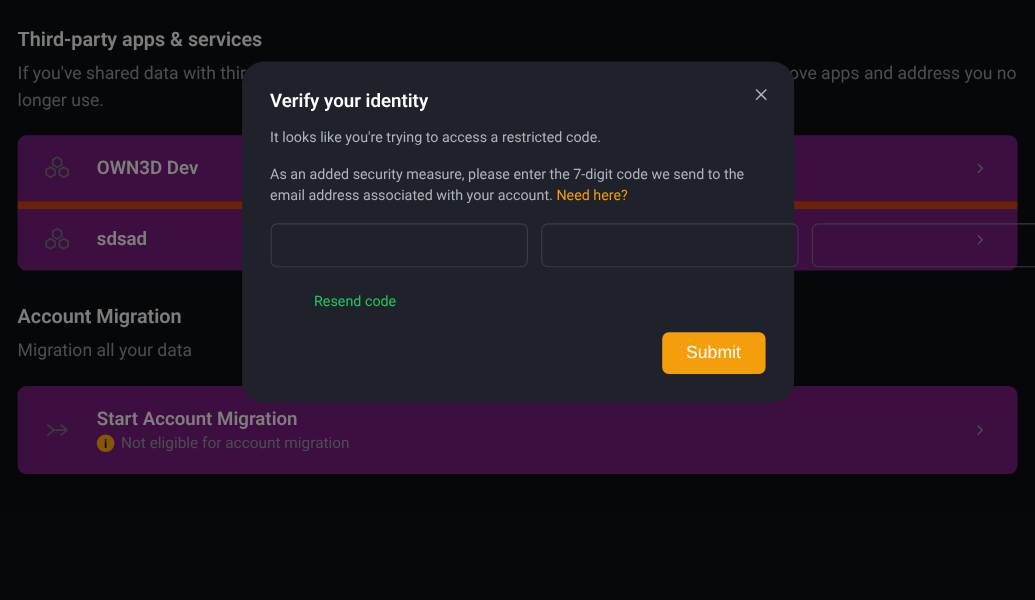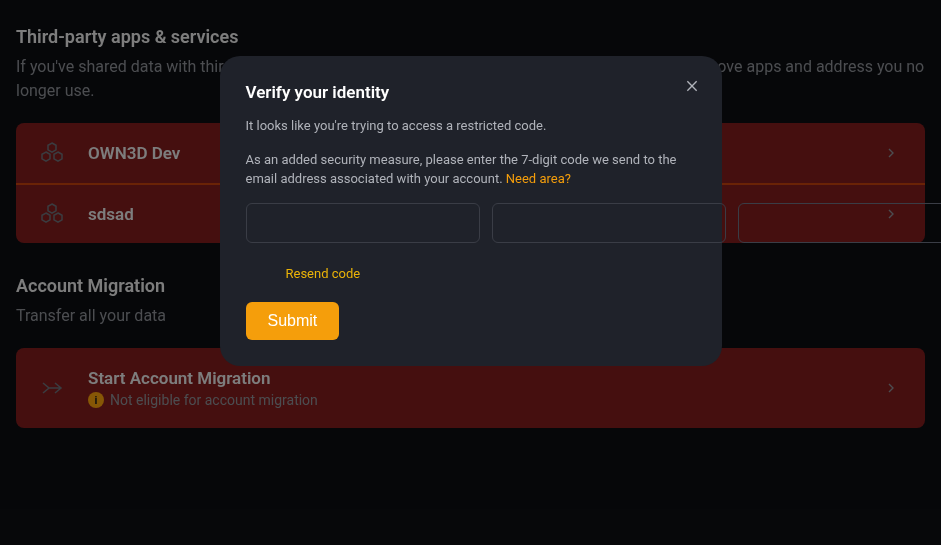--- a/index.html
+++ b/index.html
@@ -22,33 +22,33 @@
       margin-bottom: 8px;
       margin-top: 10px;
     }
     .section-desc {
       font-size: 16px;
       color: #8a8d93;
       line-height: 1.5;
       margin-bottom: 20px;
     }
     .card-list {
-      background: #7f1d1d;
+      background: #701a75;
       border-radius: 8px;
       overflow: hidden;
     }
     .card-item {
       display: flex;
       align-items: center;
       padding: 16px 24px;
       min-height: 60px;
       cursor: pointer;
     }
     .card-item + .card-item {
-      border-top: 2px solid #c2410c;
+      border-top: 7px solid #c2410c;
     }
     .card-icon {
       width: 24px;
       height: 24px;
       margin-right: 24px;
       flex-shrink: 0;
       display: flex;
       align-items: center;
       justify-content: center;
     }
@@ -167,28 +167,29 @@
       height: 40px;
       background: transparent;
       border: 1px solid #3a3d46;
       border-radius: 6px;
       text-align: center;
       font-size: 18px;
       color: #fff;
       outline: none;
     }
     .resend {
-      color: #eab308;
+      color: #22c55e;
       font-size: 13px;
       cursor: pointer;
       text-decoration: none;
       padding-left: 40px;
     }
     .modal-footer {
       display: flex;
+      justify-content: flex-end;
       margin-top: 20px;
     }
     .submit-btn {
       background: #f59e0b;
       color: #ffffff;
       border: none;
       border-radius: 6px;
       padding: 10px 22px;
       font-size: 16px;
       font-weight: 500;
@@ -232,21 +233,21 @@
           <svg viewBox="0 0 24 24">
               <polyline points="9 6 15 12 9 18"></polyline>
             </svg>
         </span>
       </div>
     </div>
   </div>
 
   <div class="section-two">
     <h2 class="section-title">Account Migration</h2>
-    <p class="section-desc">Transfer all your data</p>
+    <p class="section-desc">Migration all your data</p>
 
     <div class="card-list">
       <div class="card-item" style="min-height:80px;">
         <span class="card-icon">
           <svg viewBox="0 0 24 24">
               <path d="M3 7l6 5-6 5M9 12h12M15 7l6 5-6 5"></path>
             </svg>
         </span>
         <div class="card-body">
           <div class="card-title">Start Account Migration</div>
@@ -269,21 +270,21 @@
   <div class="modal">
     <div class="modal-close">
       <svg viewBox="0 0 24 24">
           <line x1="5" y1="5" x2="19" y2="19"></line>
           <line x1="19" y1="5" x2="5" y2="19"></line>
         </svg>
     </div>
     <h3 class="modal-title">Verify your identity</h3>
     <p class="modal-text">It looks like you're trying to access a restricted code.</p>
     <p class="modal-text">
-      <span>As an added security measure, please enter the 7-digit code we send to the email address associated with your account. </span><a href="#">Need area?</a>
+      <span>As an added security measure, please enter the 7-digit code we send to the email address associated with your account. </span><a href="#">Need here?</a>
     </p>
     <div class="otp-row">
       <input class="otp-input" maxlength="1" style="">
       <input class="otp-input" maxlength="1" style="">
       <input class="otp-input" maxlength="1" style="">
 
     </div>
     <a href="#" class="resend">Resend code</a>
     <div class="modal-footer">
       <button class="submit-btn">Submit</button>

